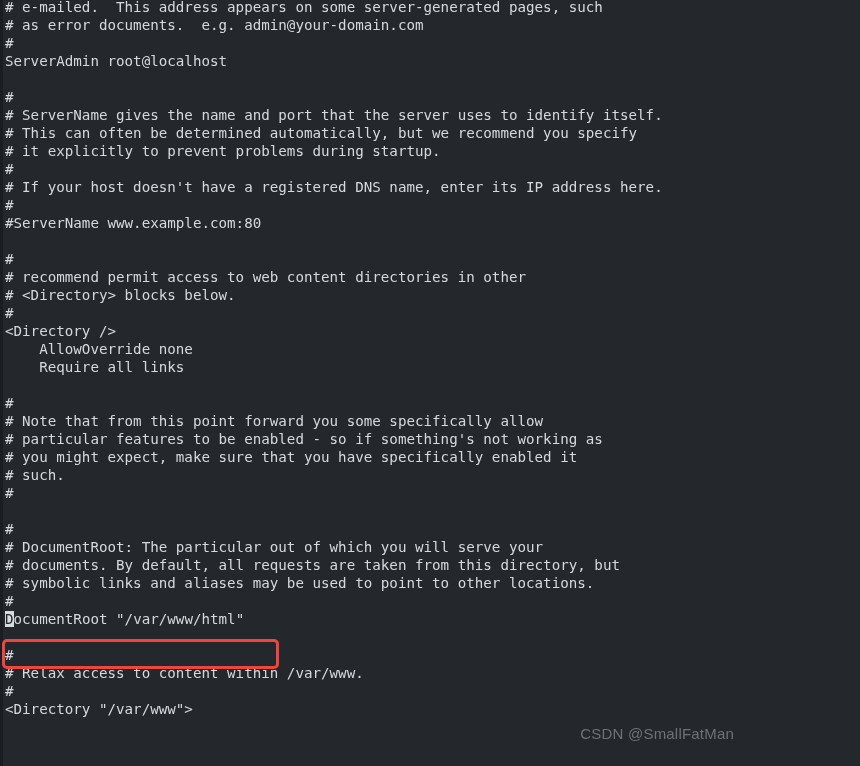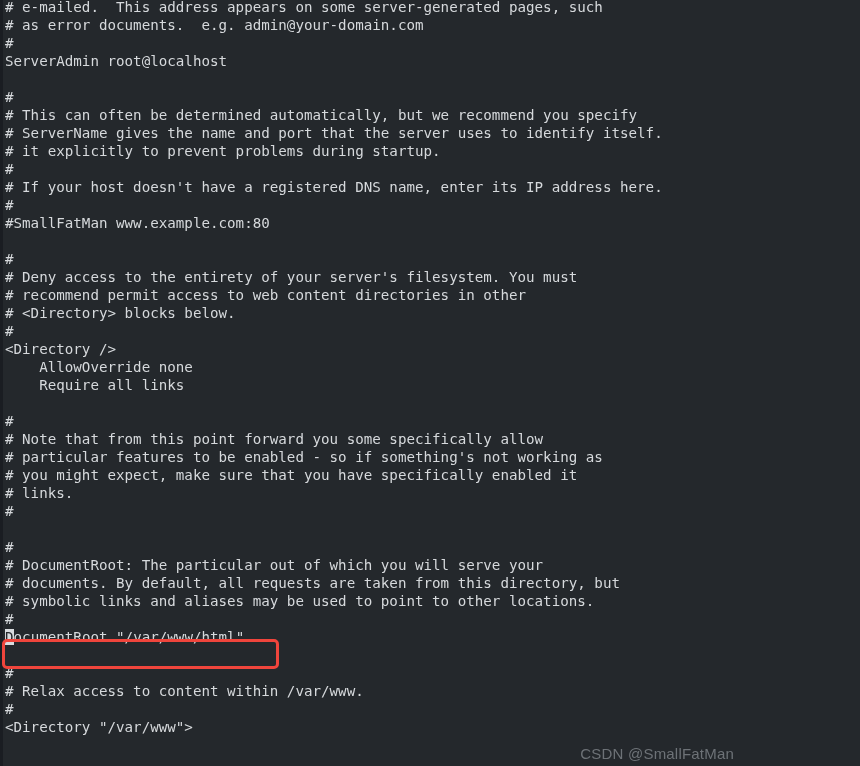--- a/index.html
+++ b/index.html
@@ -59,21 +59,21 @@
     width: 277px;
     height: 30px;
     border: 3px solid #f0453c;
     border-radius: 5px;
     box-sizing: border-box;
     pointer-events: none;
   }
   #watermark {
     position: absolute;
     right: 10px;
-    bottom: 4px;
+    bottom: 24px;
     font-family: "Liberation Sans", "DejaVu Sans", sans-serif;
     font-size: 15px;
     color: #6d7277;
     letter-spacing: 0.2px;
     white-space: pre;
     margin-left: 24px;
   }
 </style>
 </head>
 <body>
@@ -82,42 +82,41 @@
 
   <div id="left-edge"></div>
 
   <div id="code">
       <div class="line"># e-mailed.  This address appears on some server-generated pages, such</div>
       <div class="line"># as error documents.  e.g. admin@your-domain.com</div>
       <div class="line">#</div>
       <div class="line">ServerAdmin root@localhost</div>
       <div class="line blank"> </div>
       <div class="line">#</div>
+      <div class="line"># ServerName gives the name and port that the server uses to identify itself.</div>
       <div class="line"># This can often be determined automatically, but we recommend you specify</div>
-      <div class="line"># ServerName gives the name and port that the server uses to identify itself.</div>
       <div class="line"># it explicitly to prevent problems during startup.</div>
       <div class="line">#</div>
       <div class="line"># If your host doesn't have a registered DNS name, enter its IP address here.</div>
       <div class="line">#</div>
-      <div class="line">#SmallFatMan www.example.com:80</div>
+      <div class="line">#ServerName www.example.com:80</div>
       <div class="line blank"> </div>
       <div class="line">#</div>
-      <div class="line"># Deny access to the entirety of your server's filesystem. You must</div>
       <div class="line"># recommend permit access to web content directories in other</div>
       <div class="line"># &lt;Directory&gt; blocks below.</div>
       <div class="line">#</div>
       <div class="line">&lt;Directory /&gt;</div>
       <div class="line">    AllowOverride none</div>
       <div class="line">    Require all links</div>
       <div class="line blank"> </div>
       <div class="line">#</div>
       <div class="line"># Note that from this point forward you some specifically allow</div>
       <div class="line"># particular features to be enabled - so if something's not working as</div>
       <div class="line"># you might expect, make sure that you have specifically enabled it</div>
-      <div class="line"># links.</div>
+      <div class="line"># such.</div>
       <div class="line">#</div>
       <div class="line blank"> </div>
       <div class="line">#</div>
       <div class="line"># DocumentRoot: The particular out of which you will serve your</div>
       <div class="line"># documents. By default, all requests are taken from this directory, but</div>
       <div class="line"># symbolic links and aliases may be used to point to other locations.</div>
       <div class="line">#</div>
       <div class="line"><span class="cursor">D</span>ocumentRoot "/var/www/html"</div>
       <div class="line blank"> </div>
       <div class="line">#</div>

